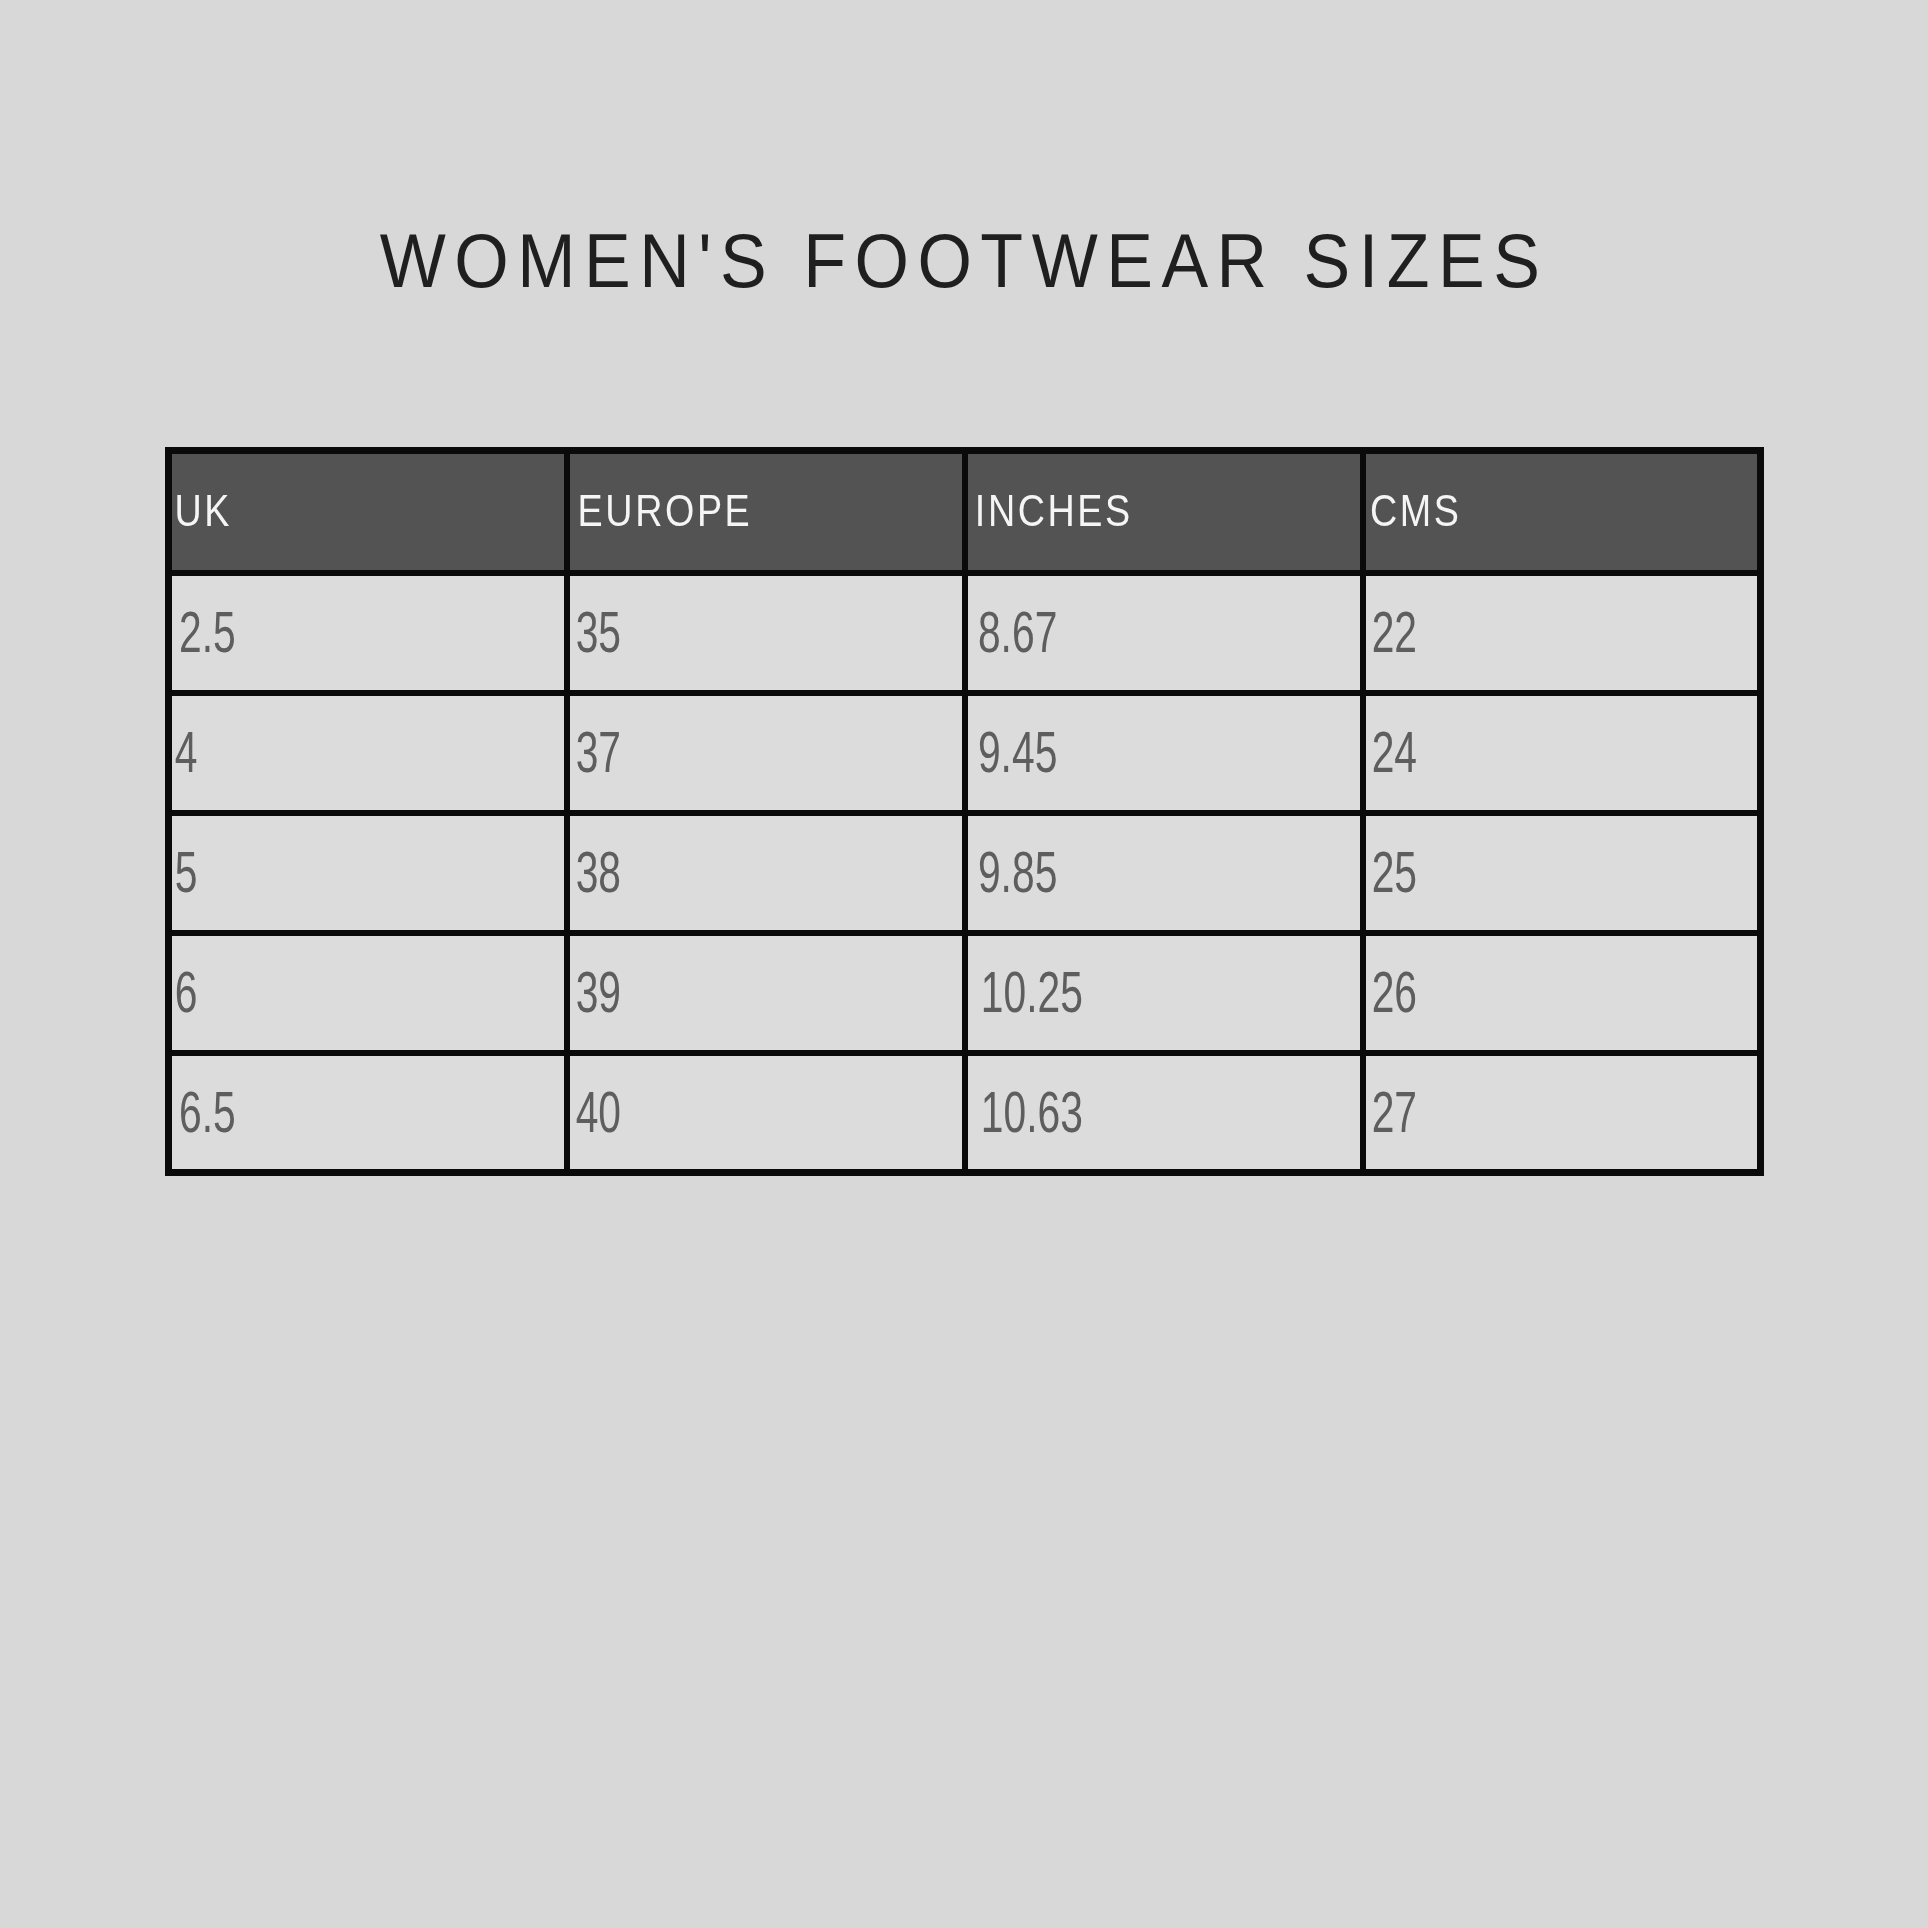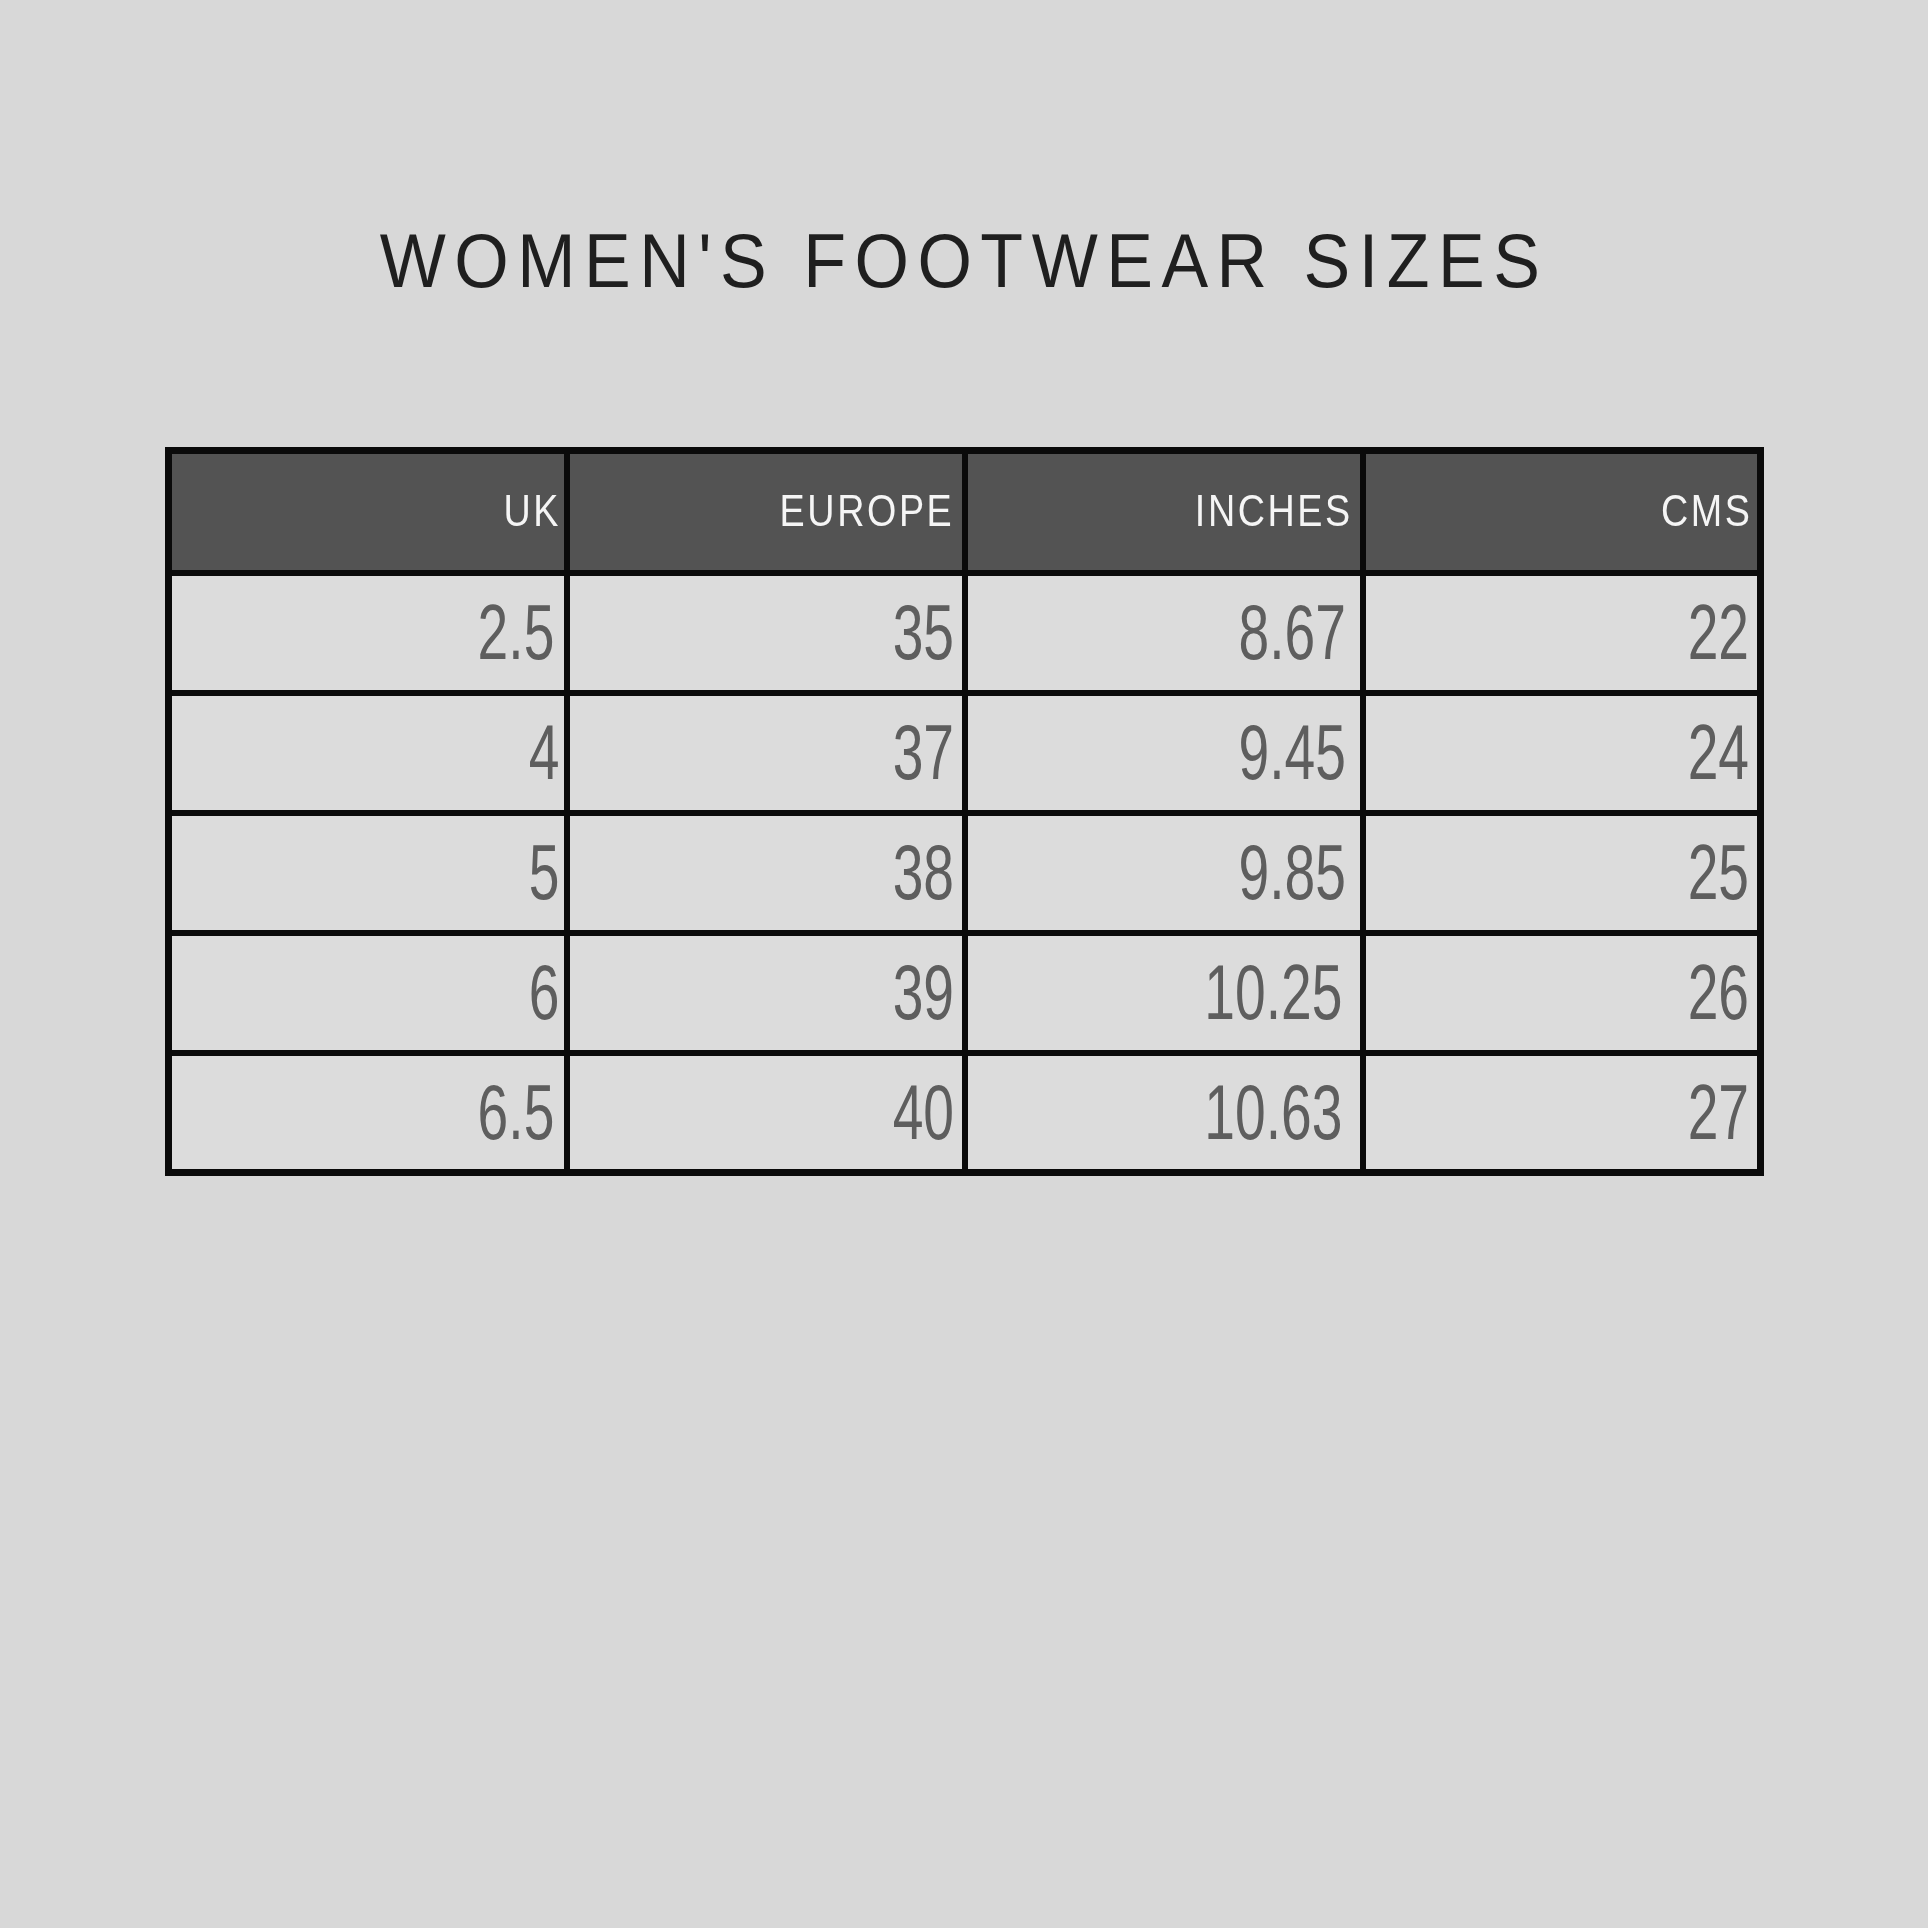--- a/index.html
+++ b/index.html
@@ -44,37 +44,37 @@
     top: 447px;
     width: 1599px;
     border-collapse: collapse;
     table-layout: fixed;
     background: var(--cell-bg);
     border: 7.5px solid var(--border-color);
   }
   .size-table th,
   .size-table td {
     border: 6.6px solid var(--border-color);
-    text-align: right;
+    text-align: left;
     vertical-align: middle;
     padding: 0;
     width: 25%;
   }
   .size-table thead tr { height: 122px; }
   .size-table tbody tr { height: 120px; }
   .size-table th {
     background: var(--header-bg);
     color: var(--header-text);
     font-weight: 400;
     font-size: 41px;
   }
   .size-table td {
     color: var(--cell-text);
     font-weight: 400;
-    font-size: 69px;
+    font-size: 51px;
   }
   .cell-text {
     display: inline-block;
     transform: scale(0.8, 1.12);
     transform-origin: center center;
   }
   .size-table th .cell-text {
     transform: scale(0.92, 1.08);
     letter-spacing: 2.8px;
   }

